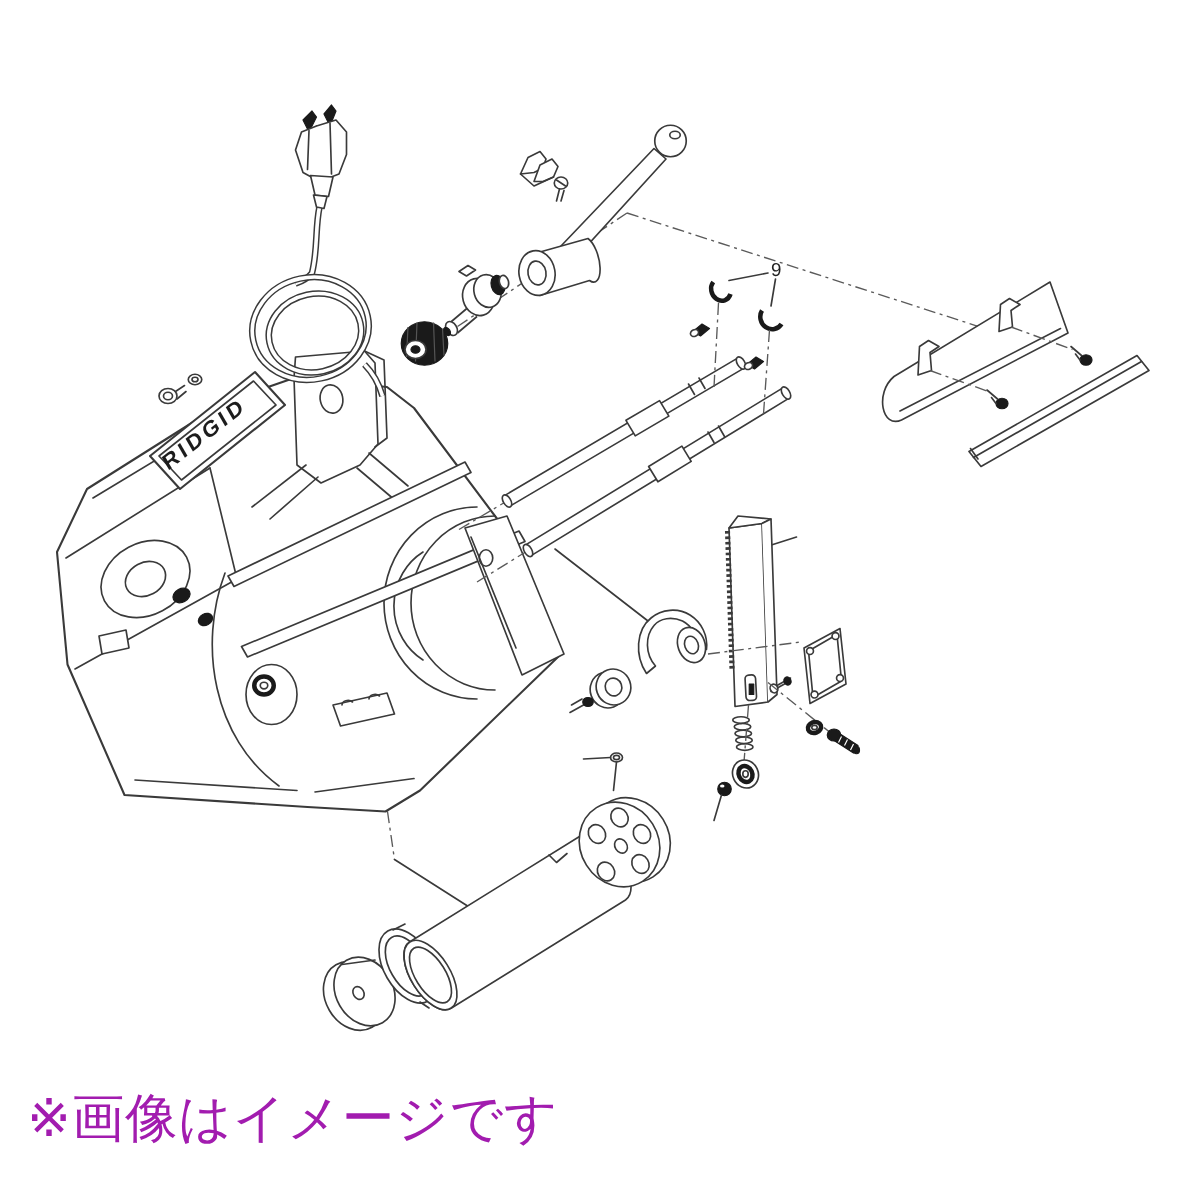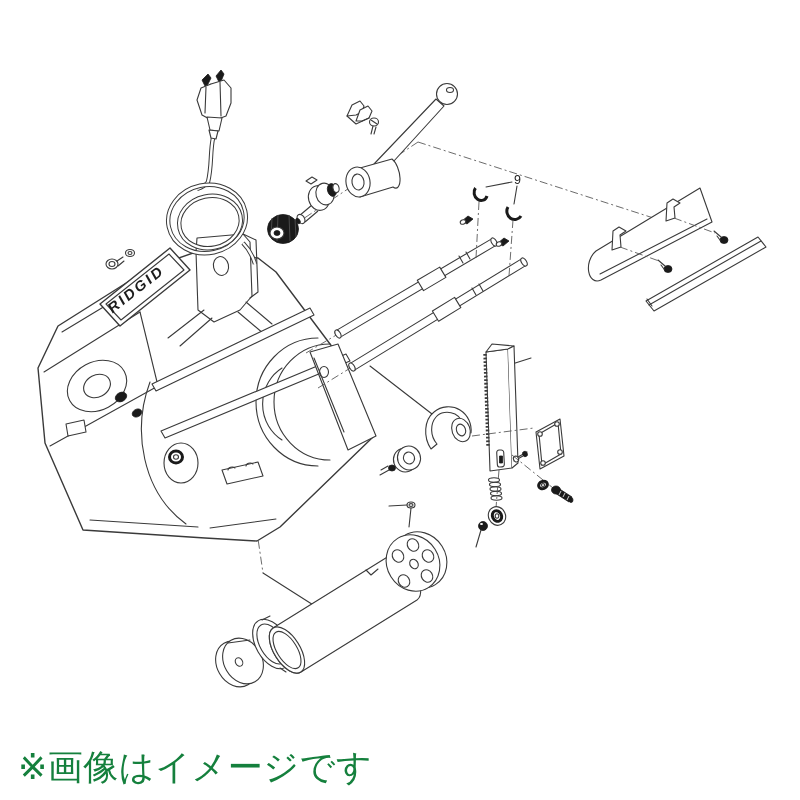--- a/index.html
+++ b/index.html
@@ -12,21 +12,21 @@
   .lnw{fill:#ffffff;stroke:#3a3a3a;stroke-width:1.1;stroke-linejoin:round;}
   .lnw2{fill:#ffffff;stroke:#3a3a3a;stroke-width:1.4;stroke-linejoin:round;}
   .dk{fill:#1a1a1a;stroke:#1a1a1a;stroke-width:0.8;stroke-linejoin:round;}
   .dkr{fill:none;stroke:#1a1a1a;stroke-width:3;}
   .dash{fill:none;stroke:#5a5a5a;stroke-width:0.9;stroke-dasharray:8 3 2 3;}
   .cordo{fill:none;stroke:#3a3a3a;stroke-width:4.4;}
   .cordi{fill:none;stroke:#ffffff;stroke-width:2.4;}
   .lbl{font-family:"Liberation Sans","DejaVu Sans",sans-serif;font-size:12.5px;fill:#222;}
   .brand{font-family:"Liberation Sans","DejaVu Sans",sans-serif;font-size:15px;font-weight:bold;
          fill:#1c1c1c;letter-spacing:2.5px;}
-  .caption{position:absolute;left:18px;top:748px;font-size:35px;line-height:1.1;color:#15803d;
+  .caption{position:absolute;left:18px;top:727px;font-size:35px;line-height:1.1;color:#a21caf;
            letter-spacing:0.5px;white-space:nowrap;}
 </style>
 </head>
 <body>
 
 <div class="screen">
   <div class="diagram-wrap">
   <svg width="800" height="745" viewBox="0 0 800 745">
 
     <g>

